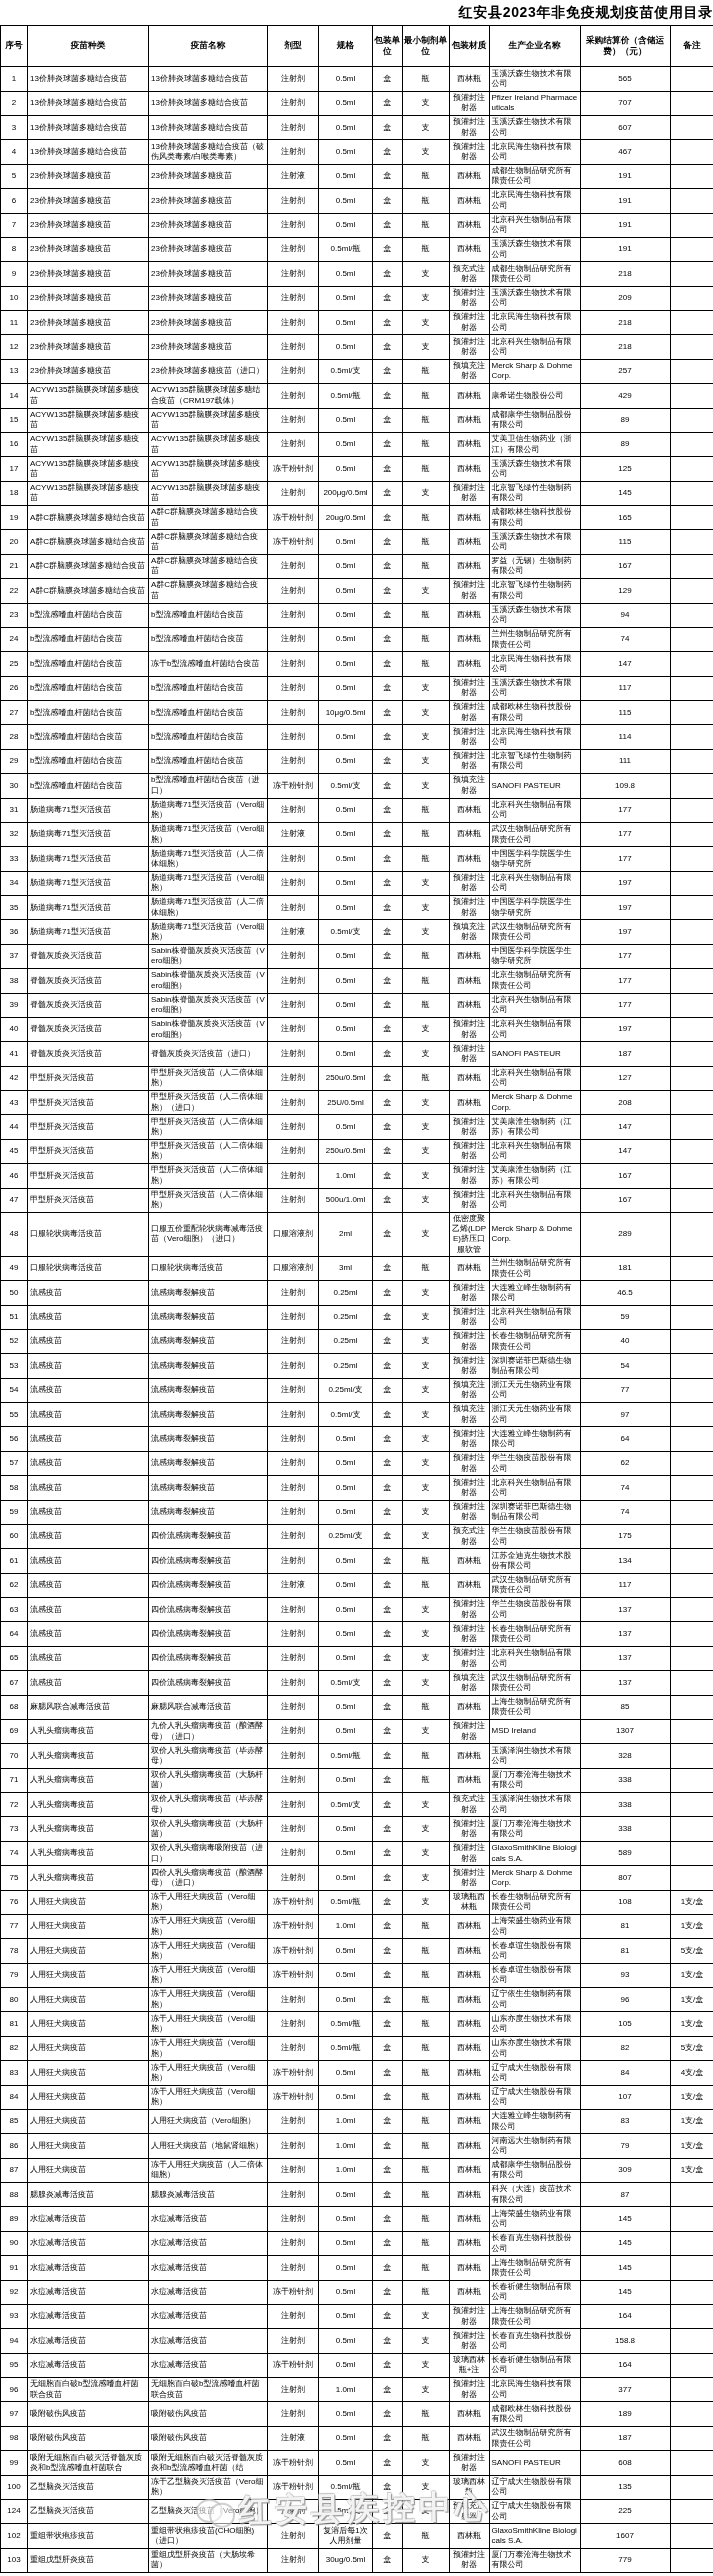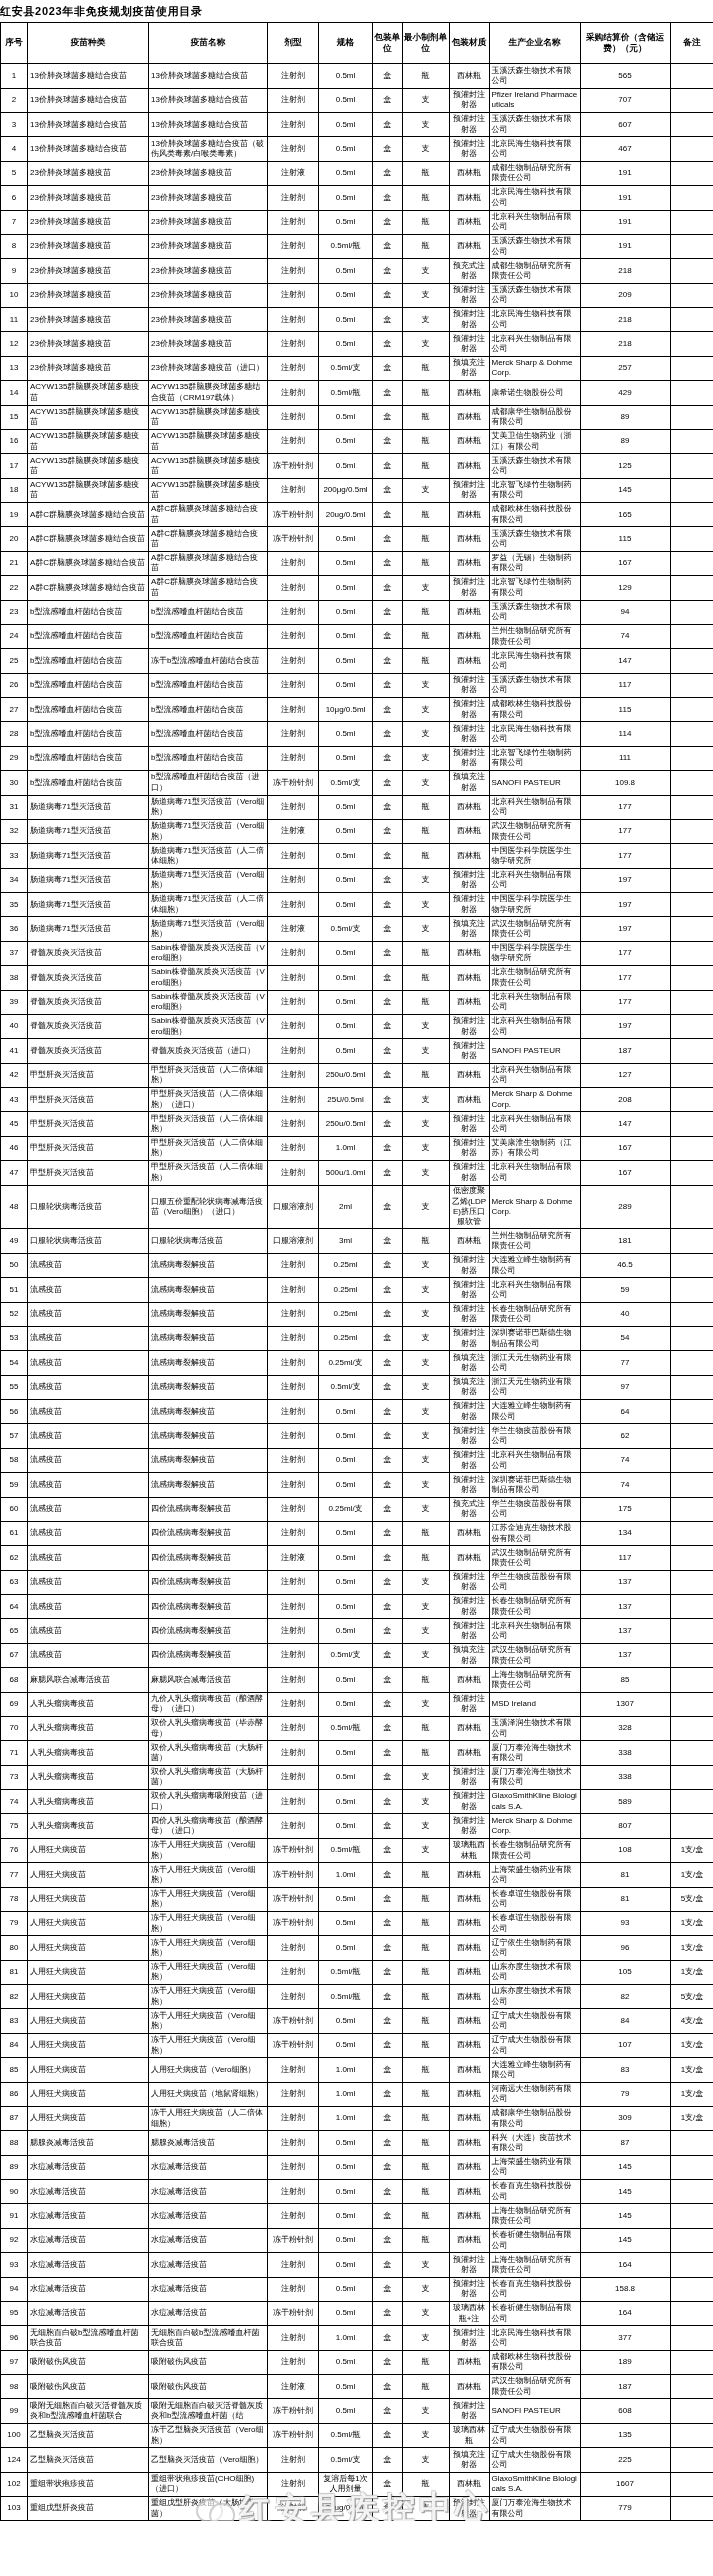--- a/index.html
+++ b/index.html
@@ -1,19 +1,19 @@
 <!DOCTYPE html>
 <html style="font-size:10.7px"><head>
 <meta charset="utf-8">
 <style>
   html,body{margin:0;padding:0;background:#ffffff;}
   body{width:713px;font-family:"Liberation Sans","DejaVu Sans",sans-serif;color:#000;position:relative;}
   .page{width:713px;position:relative;}
   .doc-title{
-    width:100%;text-align:left;font-size:11px;font-weight:bold;
+    width:100%;text-align:right;font-size:14px;font-weight:bold;
     padding:4px 0 2.7px 0;letter-spacing:0.7px;
   }
   table.catalog{
     width:713px;border-collapse:collapse;table-layout:fixed;
     border:1.3px solid #000;
   }
   table.catalog th, table.catalog td{
     border:0.7px solid #000;
     font-size:8px;line-height:1.3;
     padding:0.7px 2px;
@@ -647,20 +647,33 @@
           <td class="c-center">注射剂</td>
           <td class="c-center">25U/0.5ml</td>
           <td class="c-center">盒</td>
           <td class="c-center">支</td>
           <td class="c-center">西林瓶</td>
           <td class="c-left">Merck Sharp &amp; Dohme Corp.</td>
           <td class="c-price">208</td>
           <td class="c-center"></td>
         </tr>
         <tr>
+          <td class="c-center">44</td>
+          <td class="c-left">甲型肝炎灭活疫苗</td>
+          <td class="c-left">甲型肝炎灭活疫苗（人二倍体细胞）</td>
+          <td class="c-center">注射剂</td>
+          <td class="c-center">0.5ml</td>
+          <td class="c-center">盒</td>
+          <td class="c-center">支</td>
+          <td class="c-center">预灌封注射器</td>
+          <td class="c-left">艾美康淮生物制药（江苏）有限公司</td>
+          <td class="c-price">147</td>
+          <td class="c-center"></td>
+        </tr>
+        <tr>
           <td class="c-center">45</td>
           <td class="c-left">甲型肝炎灭活疫苗</td>
           <td class="c-left">甲型肝炎灭活疫苗（人二倍体细胞）</td>
           <td class="c-center">注射剂</td>
           <td class="c-center">250u/0.5ml</td>
           <td class="c-center">盒</td>
           <td class="c-center">支</td>
           <td class="c-center">预灌封注射器</td>
           <td class="c-left">北京科兴生物制品有限公司</td>
           <td class="c-price">147</td>
@@ -981,20 +994,33 @@
         <tr>
           <td class="c-center">71</td>
           <td class="c-left">人乳头瘤病毒疫苗</td>
           <td class="c-left">双价人乳头瘤病毒疫苗（大肠杆菌）</td>
           <td class="c-center">注射剂</td>
           <td class="c-center">0.5ml</td>
           <td class="c-center">盒</td>
           <td class="c-center">瓶</td>
           <td class="c-center">西林瓶</td>
           <td class="c-left">厦门万泰沧海生物技术有限公司</td>
+          <td class="c-price">338</td>
+          <td class="c-center"></td>
+        </tr>
+        <tr>
+          <td class="c-center">72</td>
+          <td class="c-left">人乳头瘤病毒疫苗</td>
+          <td class="c-left">双价人乳头瘤病毒疫苗（毕赤酵母）</td>
+          <td class="c-center">注射剂</td>
+          <td class="c-center">0.5ml/支</td>
+          <td class="c-center">盒</td>
+          <td class="c-center">支</td>
+          <td class="c-center">预充式注射器</td>
+          <td class="c-left">玉溪泽润生物技术有限公司</td>
           <td class="c-price">338</td>
           <td class="c-center"></td>
         </tr>
         <tr>
           <td class="c-center">73</td>
           <td class="c-left">人乳头瘤病毒疫苗</td>
           <td class="c-left">双价人乳头瘤病毒疫苗（大肠杆菌）</td>
           <td class="c-center">注射剂</td>
           <td class="c-center">0.5ml</td>
           <td class="c-center">盒</td>

